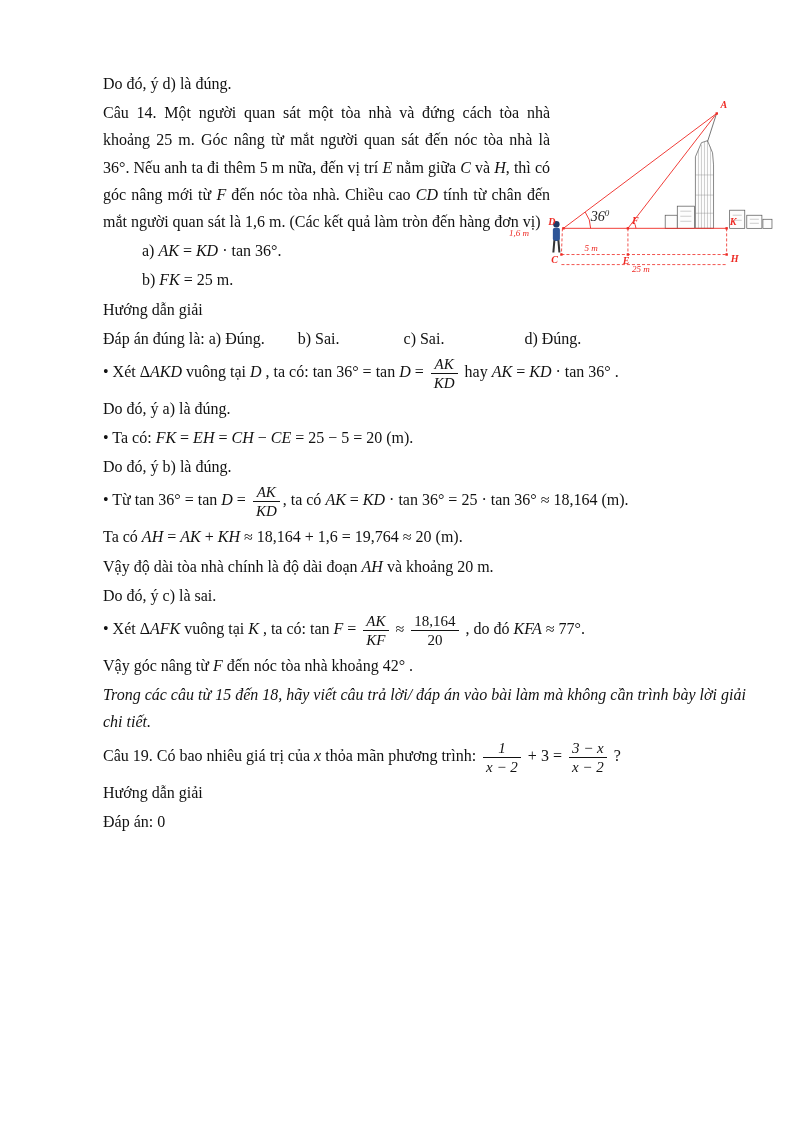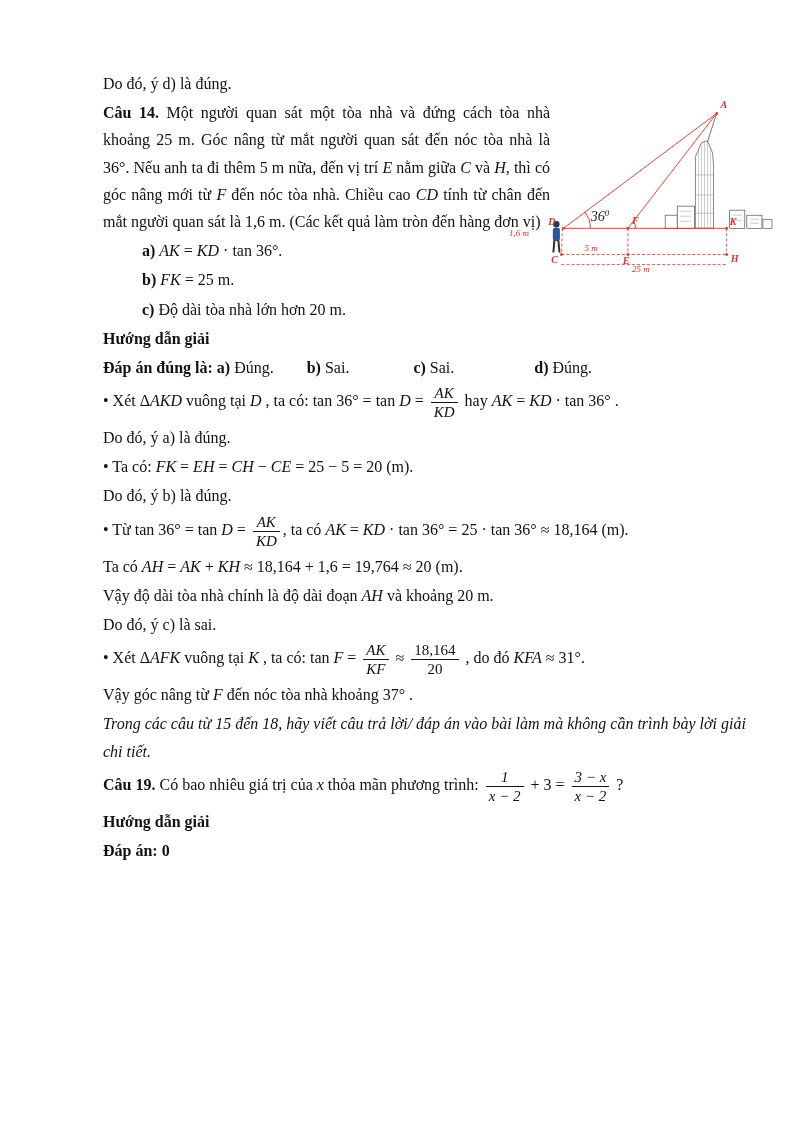--- a/index.html
+++ b/index.html
@@ -5,21 +5,21 @@
   *{box-sizing:border-box}
   html,body{margin:0;padding:0;background:#ffffff}
   .page{
     width:794px;height:1122px;background:#ffffff;position:relative;
     font-family:"Liberation Serif",serif;font-size:16px;color:#111;
     padding:70px 72px 14px 75px;overflow:hidden;margin-left:28px;
   }
   .page p{margin:0 0 2px 0;line-height:1.7}
   .cau14{width:447px;text-align:justify;line-height:1.95;margin-bottom:2px}
   .items{margin-left:39px}
-  .bold{font-weight:bold}
+  .bold{font-weight:normal}
   .italic{font-style:italic}
   .math{font-style:italic}
   .sp{display:inline-block}
   .frac{display:inline-flex;flex-direction:column;text-align:center;vertical-align:middle;margin:1px 3px;line-height:1.2;font-size:15px}
   .frac .num{border-bottom:1px solid #111;padding:0 3px}
   .frac .den{padding:0 3px}
   .frac.it{font-style:italic}
   .figure{position:absolute;left:476px;top:94px;width:272px;height:180px}
 </style>
 </head>
@@ -27,21 +27,20 @@
 
 <div class="page">
 
   <p><span>Do đó, ý d) là đúng.</span></p>
 
   <p class="cau14"><span class="bold">Câu 14.</span><span>  Một người quan sát một tòa nhà và đứng cách tòa nhà khoảng 25 m. Góc nâng từ mắt người quan sát đến nóc tòa nhà là 36°. Nếu anh ta đi thêm 5 m nữa, đến vị trí </span><span class="math">E</span><span> nằm giữa </span><span class="math">C</span><span> và </span><span class="math">H</span><span>, thì có góc nâng mới từ </span><span class="math">F</span><span> đến nóc tòa nhà. Chiều cao </span><span class="math">CD</span><span> tính từ chân đến mắt người quan sát là 1,6 m. (Các kết quả làm tròn đến hàng đơn vị)</span></p>
 
   <div class="items">
     <p><span class="bold">a) </span><span class="math">AK</span><span> = </span><span class="math">KD</span><span> · tan 36°.</span></p>
     <p><span class="bold">b) </span><span class="math">FK</span><span> = 25 m.</span></p>
-    <p><span class="bold">c) </span><span>Độ dài tòa nhà lớn hơn 20 m.</span></p>
   </div>
 
   <p><span class="bold">Hướng dẫn giải</span></p>
   <p><span class="bold">Đáp án đúng là: a)</span><span> Đúng.</span><span class="sp" style="width: 33px;"></span><span class="bold">b)</span><span> Sai.</span><span class="sp" style="width: 64px;"></span><span class="bold">c)</span><span> Sai.</span><span class="sp" style="width: 80px;"></span><span class="bold">d)</span><span> Đúng.</span></p>
   <p><span>• Xét Δ</span><span class="math">AKD</span><span> vuông tại </span><span class="math">D</span><span> , ta có:  tan 36° = tan </span><span class="math">D</span><span> = </span><span class="frac it">
         <span class="num">AK</span>
         <span class="den">KD</span>
       </span><span>  hay  </span><span class="math">AK</span><span> = </span><span class="math">KD</span><span> · tan 36° .</span></p>
   <p><span>Do đó, ý a) là đúng.</span></p>
   <p><span>• Ta có:  </span><span class="math">FK</span><span> = </span><span class="math">EH</span><span> = </span><span class="math">CH</span><span> − </span><span class="math">CE</span><span> = 25 − 5 = 20 (m).</span></p>
@@ -52,22 +51,22 @@
       </span><span>,  ta có  </span><span class="math">AK</span><span> = </span><span class="math">KD</span><span> · tan 36° = 25 · tan 36° ≈ 18,164 (m).</span></p>
   <p><span>Ta có  </span><span class="math">AH</span><span> = </span><span class="math">AK</span><span> + </span><span class="math">KH</span><span> ≈ 18,164 + 1,6 = 19,764 ≈ 20 (m).</span></p>
   <p><span>Vậy độ dài tòa nhà chính là độ dài đoạn  </span><span class="math">AH</span><span>  và khoảng 20 m.</span></p>
   <p><span>Do đó, ý c) là sai.</span></p>
   <p><span>• Xét Δ</span><span class="math">AFK</span><span> vuông tại </span><span class="math">K</span><span> , ta có:  tan </span><span class="math">F</span><span> = </span><span class="frac it">
         <span class="num">AK</span>
         <span class="den">KF</span>
       </span><span> ≈ </span><span class="frac">
         <span class="num">18,164</span>
         <span class="den">20</span>
-      </span><span> , do đó  </span><span class="math">KFA</span><span> ≈ 31°.</span></p>
-  <p><span>Vậy góc nâng từ </span><span class="math">F</span><span> đến nóc tòa nhà khoảng  37° .</span></p>
+      </span><span> , do đó  </span><span class="math">KFA</span><span> ≈ 77°.</span></p>
+  <p><span>Vậy góc nâng từ </span><span class="math">F</span><span> đến nóc tòa nhà khoảng  42° .</span></p>
 
   <p><span class="italic">Trong các câu từ 15 đến 18, hãy viết câu trả lời/ đáp án vào bài làm mà không cần trình bày lời giải chi tiết.</span></p>
   <p><span class="bold">Câu 19.</span><span> Có bao nhiêu giá trị của </span><span class="math">x</span><span> thỏa mãn phương trình: </span><span class="frac it">
         <span class="num">1</span>
         <span class="den">x − 2</span>
       </span><span> + 3 = </span><span class="frac it">
         <span class="num">3 − x</span>
         <span class="den">x − 2</span>
       </span><span> ?</span></p>
   <p><span class="bold">Hướng dẫn giải</span></p>

